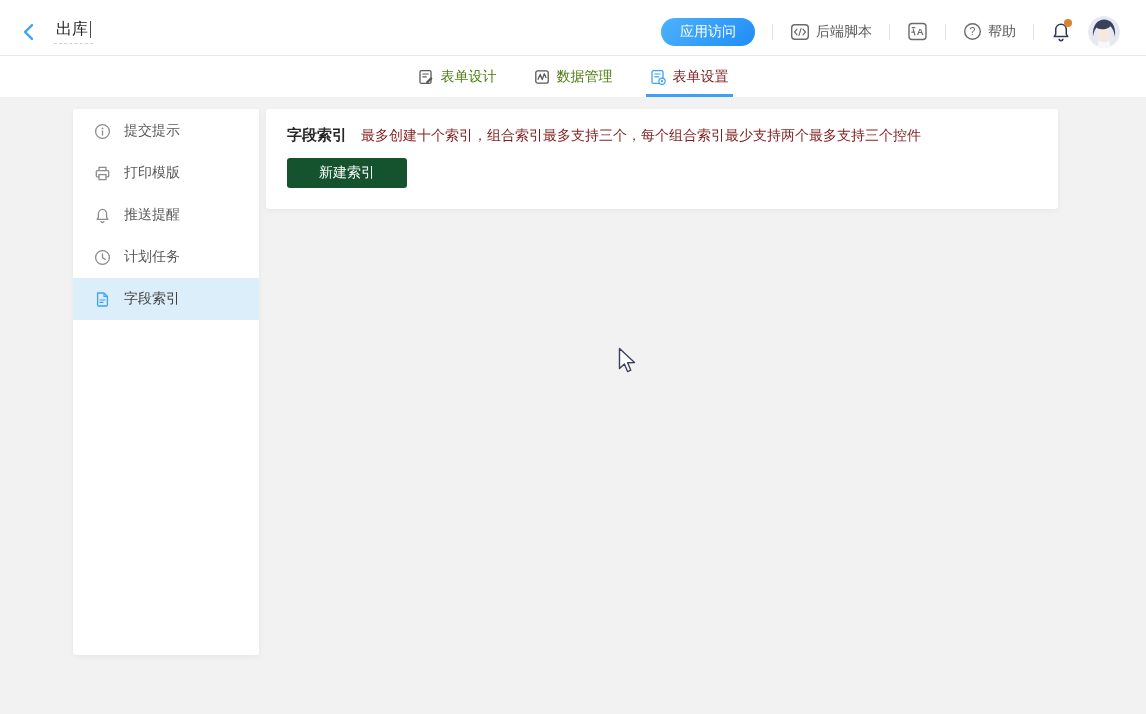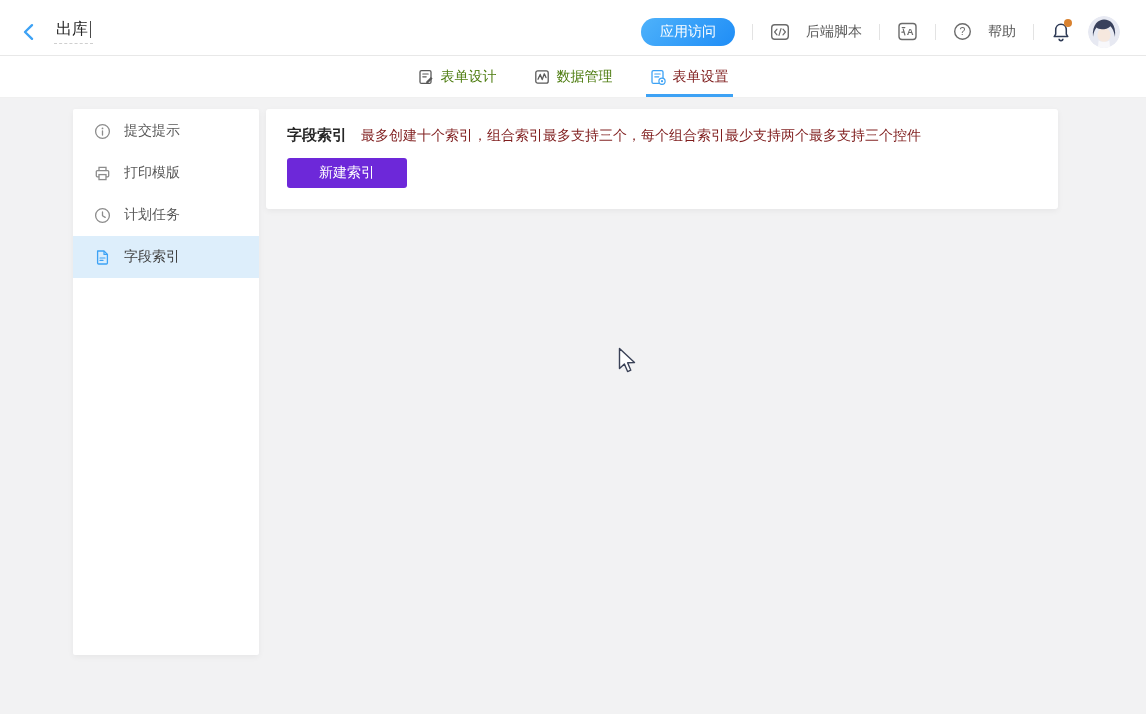--- a/index.html
+++ b/index.html
@@ -23,21 +23,21 @@
     border-bottom:1px dashed #cfcfcf; cursor:text; display:flex; align-items:center;
   }
   .caret { width:1px; height:17px; background:#4a4a4a; margin-left:2px; }
   .header-right { margin-left:auto; display:flex; align-items:center; gap:17px; }
   .pill-btn {
     background:linear-gradient(135deg,#4eb2fb,#1f8df6);
     color:#fff; font-size:14px; height:28px; padding:0 19px;
     border-radius:14px; display:flex; align-items:center; cursor:pointer; border:none;text-align:right;
   }
   .hdivider { width:1px; height:16px; background:#e3e3e3; }
-  .hitem { display:flex; align-items:center; gap:16px; color:#595959; font-size:14px; cursor:pointer; }
+  .hitem { display:flex; align-items:center; gap:6px; color:#595959; font-size:14px; cursor:pointer; }
   .bell-wrap { position:relative; cursor:pointer; display:flex; }
   .bell-dot {
     position:absolute; right:-1px; top:-2px; width:8px; height:8px;
     border-radius:50%; background:#d98230;
   }
   .avatar { width:32px; height:32px; border-radius:50%; overflow:hidden; cursor:pointer; }
   
   .tabbar {
     height:42px; background:#fff; border-bottom:1px solid #f0f0f0;
     display:flex; justify-content:center; gap:29px;
@@ -65,21 +65,21 @@
   .card {
     position:absolute; left:266px; top:11px; width:792px; height:100px;
     background:#fff; border-radius:3px; box-shadow:0 2px 6px rgba(0,0,0,0.05);
     padding:17px 20px 20px 21px;
   }
   .card-head { display:flex; align-items:center; gap:14px; }
   .card-title { font-size:15px; font-weight:bold; color:#262626; }
   .card-desc { font-size:14px; color:#7f1d1d; }
   .btn-primary {
     margin-top:13px; min-width:120px; height:30px; padding:0 24px;
-    background:#6d28d9; color:#fff; font-size:14px; border:none; border-radius:3px;
+    background:#14532d; color:#fff; font-size:14px; border:none; border-radius:3px;
     display:inline-flex; align-items:center; justify-content:center; cursor:pointer;
   }
   .cursor { position:absolute; left:618px; top:347px; pointer-events:none; }
   svg { display:block; }
 </style>
 </head>
 <body>
 
 <div class="header">
   <div class="back-btn">
@@ -200,20 +200,29 @@
             <path d="M5 5.6 V2.4 h7 V5.6" fill="none" stroke="#8c8c8c" stroke-width="1.3"></path>
             <rect x="2.3" y="5.6" width="12.4" height="6.2" rx="1" fill="none" stroke="#8c8c8c" stroke-width="1.3"></rect>
             <rect x="5" y="9.6" width="7" height="5" fill="#fff" stroke="#8c8c8c" stroke-width="1.3"></rect>
           </svg>
       </span>
       <span>打印模版</span>
     </div>
     <div class="side-item">
       <span>
         <svg width="17" height="17" viewBox="0 0 17 17">
+            <path d="M8.5 2.4 C5.9 2.4 4.4 4.6 4.4 7 V10.3 L3.1 12.3 H13.9 L12.6 10.3 V7 C12.6 4.6 11.1 2.4 8.5 2.4 Z" fill="none" stroke="#8c8c8c" stroke-width="1.3" stroke-linejoin="round"></path>
+            <path d="M7 14 a1.5 1.5 0 0 0 3 0" stroke="#8c8c8c" stroke-width="1.3" fill="none"></path>
+          </svg>
+      </span>
+      <span>推送提醒</span>
+    </div>
+    <div class="side-item">
+      <span>
+        <svg width="17" height="17" viewBox="0 0 17 17">
             <circle cx="8.5" cy="8.5" r="6.9" fill="none" stroke="#8c8c8c" stroke-width="1.3"></circle>
             <path d="M8.5 5 V8.8 L11.2 10.4" fill="none" stroke="#8c8c8c" stroke-width="1.3" stroke-linecap="round" stroke-linejoin="round"></path>
           </svg>
       </span>
       <span>计划任务</span>
     </div>
     <div class="side-item active">
       <span>
         <svg width="17" height="17" viewBox="0 0 17 17">
             <path d="M3.6 2 H10 L13.4 5.4 V14 a1 1 0 0 1 -1 1 H4.6 a1 1 0 0 1 -1 -1 Z" fill="#d9edfc" stroke="#3da2f5" stroke-width="1.3" stroke-linejoin="round"></path>

